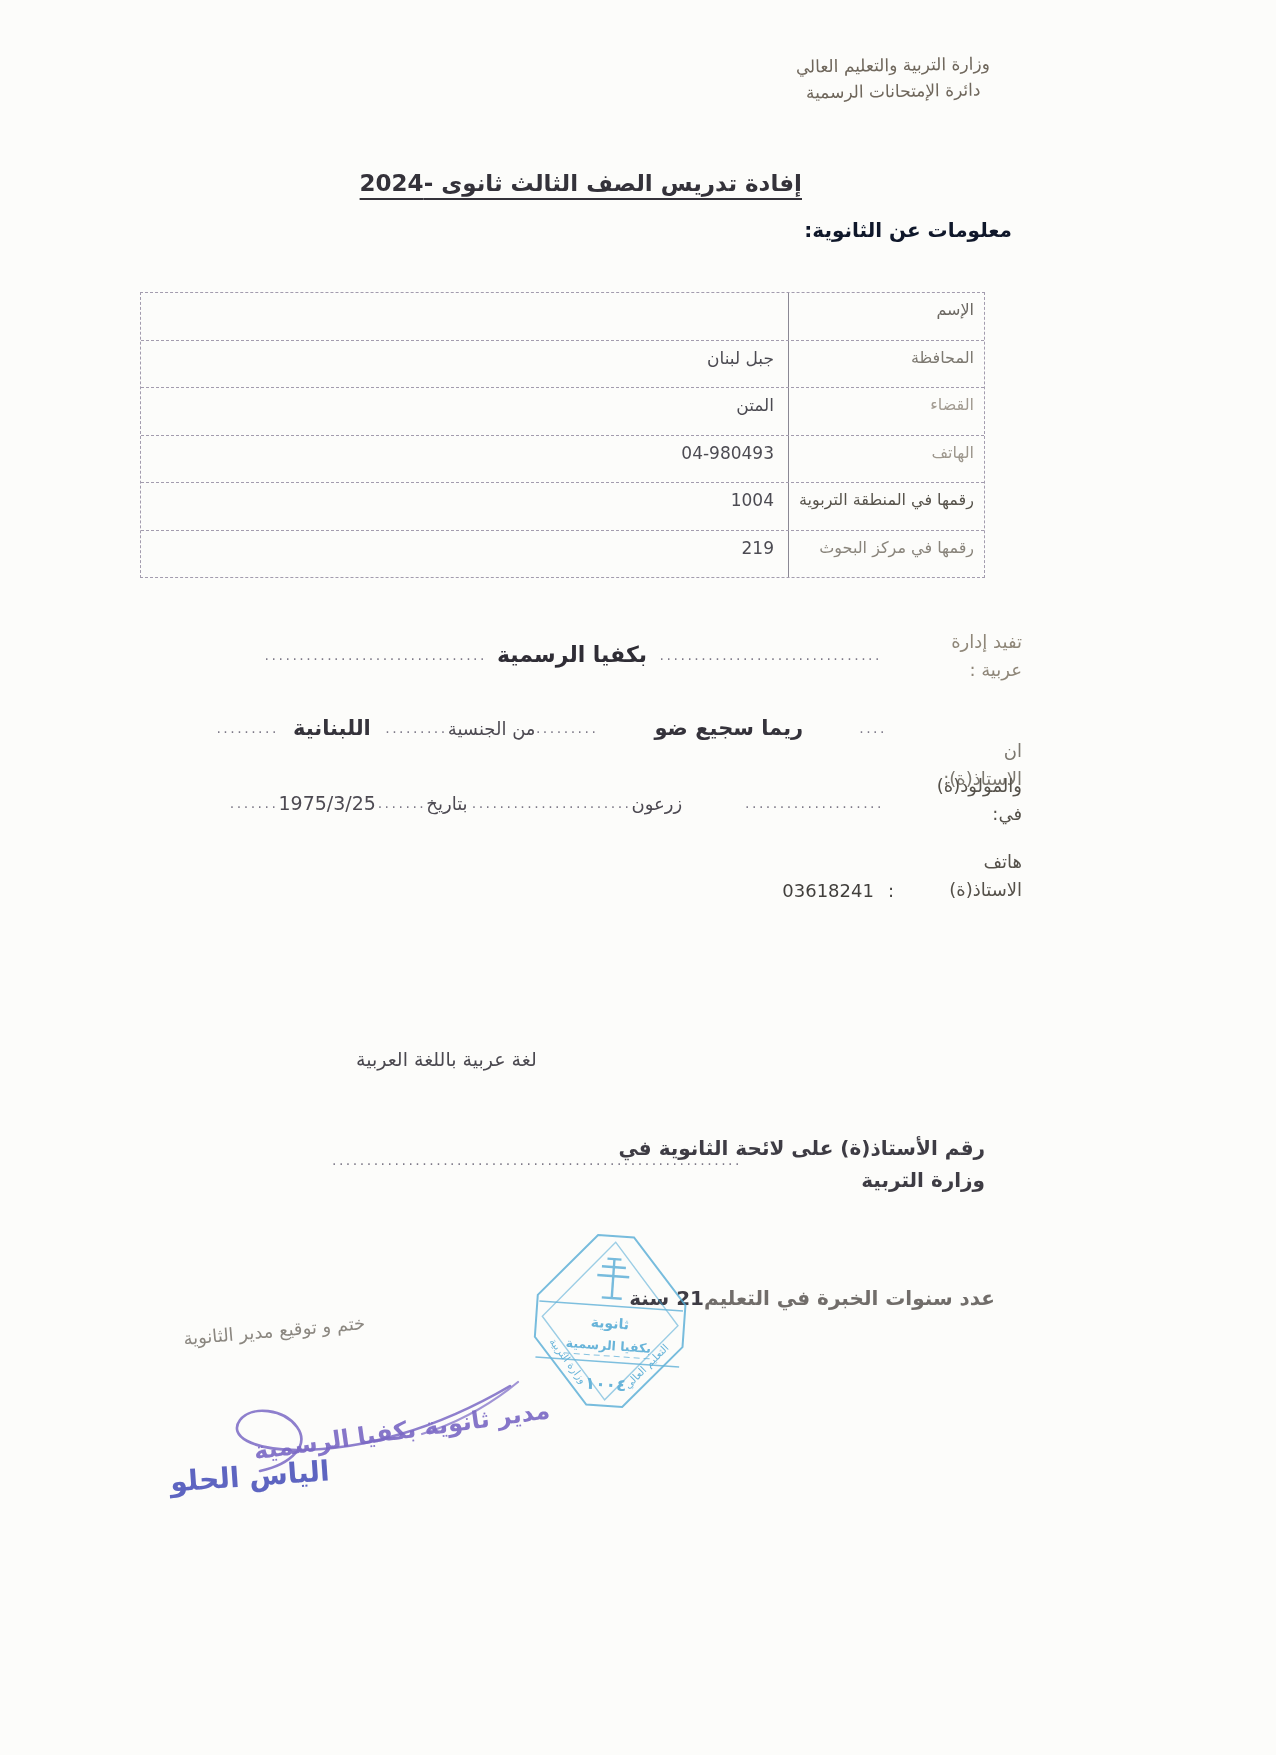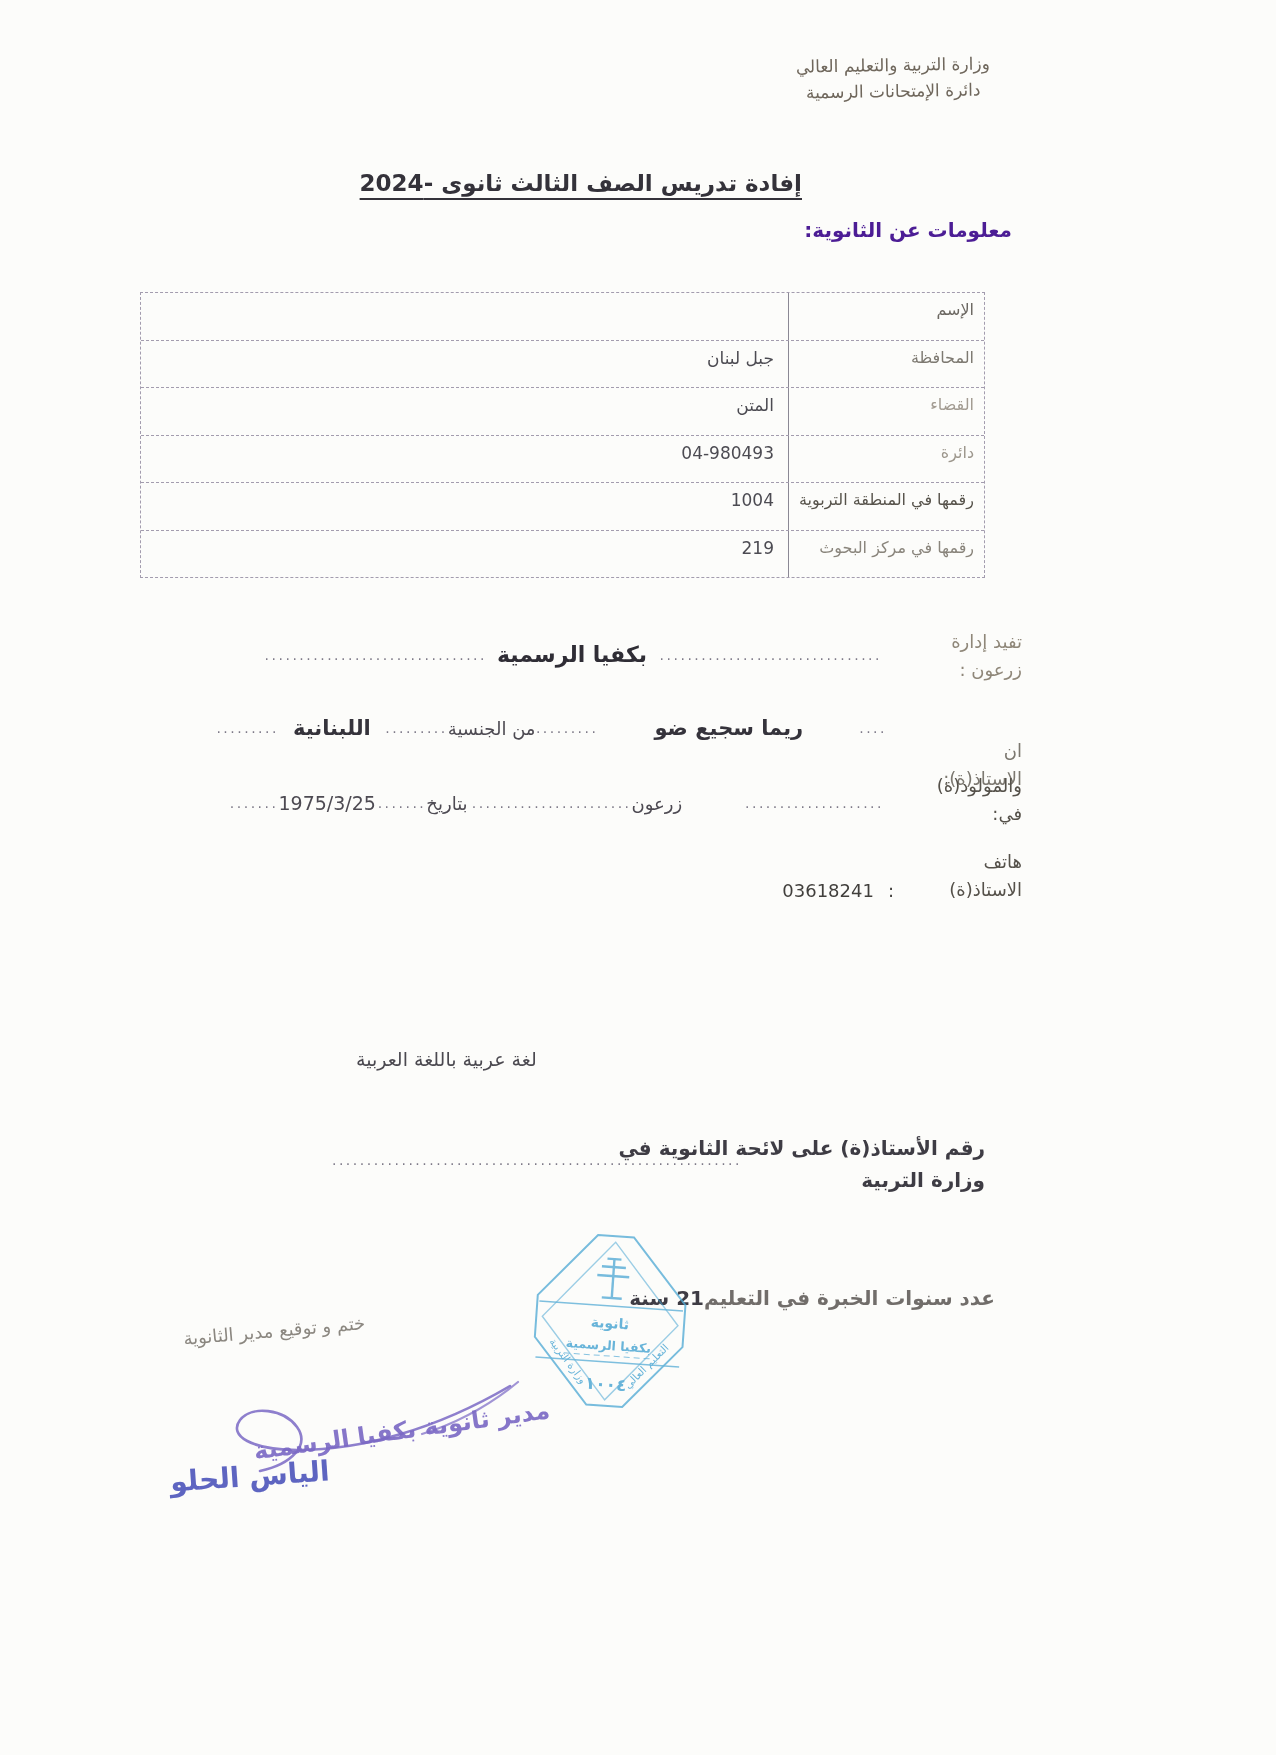--- a/index.html
+++ b/index.html
@@ -16,21 +16,21 @@
     font-family:"DejaVu Sans",sans-serif;color:var(--ink-dark);
   }
   
   .header{position:absolute;top:52px;right:286px;text-align:center;
     color:#6f675c;font-size:17px;line-height:1.55;transform:rotate(-1deg);}
   
   .title{position:absolute;top:170px;right:474px;font-size:23px;font-weight:bold;
     color:#34323a;text-decoration:underline;text-underline-offset:7px;
     text-decoration-thickness:2px;letter-spacing:.5px;white-space:nowrap;}
   .section-heading{position:absolute;top:218px;right:264px;font-size:20px;
-    font-weight:bold;color:#4c1d95;letter-spacing:1px;}
+    font-weight:bold;color:#0f172a;letter-spacing:1px;}
   
   .info-table{position:absolute;top:292px;right:291px;width:845px;height:286px;
     display:flex;flex-direction:column;border:1px dashed #a39cae;box-sizing:border-box;}
   .info-row{flex:1;display:flex;border-bottom:1px dashed #a39cae;min-height:0;}
   .info-row:last-child{border-bottom:none;}
   .info-label{width:196px;box-sizing:border-box;border-left:1px solid #8b8894;
     padding:6px 10px 0 4px;font-size:16px;line-height:1.35;}
   .info-value{flex:1;padding:7px 14px 0 0;font-size:17px;color:#4c4b52;text-align:right;}
   .info-row:nth-child(1) .info-label{color:#6c6862;}
   .info-row:nth-child(2) .info-label{color:#7d7971;}
@@ -105,36 +105,36 @@
     </div>
     <div class="info-row">
       <div class="info-label">المحافظة</div>
       <div class="info-value">جبل لبنان</div>
     </div>
     <div class="info-row">
       <div class="info-label">القضاء</div>
       <div class="info-value">المتن</div>
     </div>
     <div class="info-row">
-      <div class="info-label">دائرة</div>
+      <div class="info-label">الهاتف</div>
       <div class="info-value num">04-980493</div>
     </div>
     <div class="info-row">
       <div class="info-label">رقمها في المنطقة التربوية</div>
       <div class="info-value num">1004</div>
     </div>
     <div class="info-row">
       <div class="info-label">رقمها في مركز البحوث</div>
       <div class="info-value num">219</div>
     </div>
   </div>
 
   <div class="side-label lbl-faded" style="top:628px;">
     <div>تفيد إدارة</div>
-    <div>زرعون :</div>
+    <div>عربية :</div>
   </div>
   <div class="line-row certify-line">
     <span class="dots fill">................................</span>
     <span class="certify-name">بكفيا الرسمية</span>
     <span class="dots fill">......................................</span>
   </div>
 
   <div class="side-label lbl-mid" style="top:700px;">
     <div>ان</div>
     <div>الاستاذ(ة):</div>

